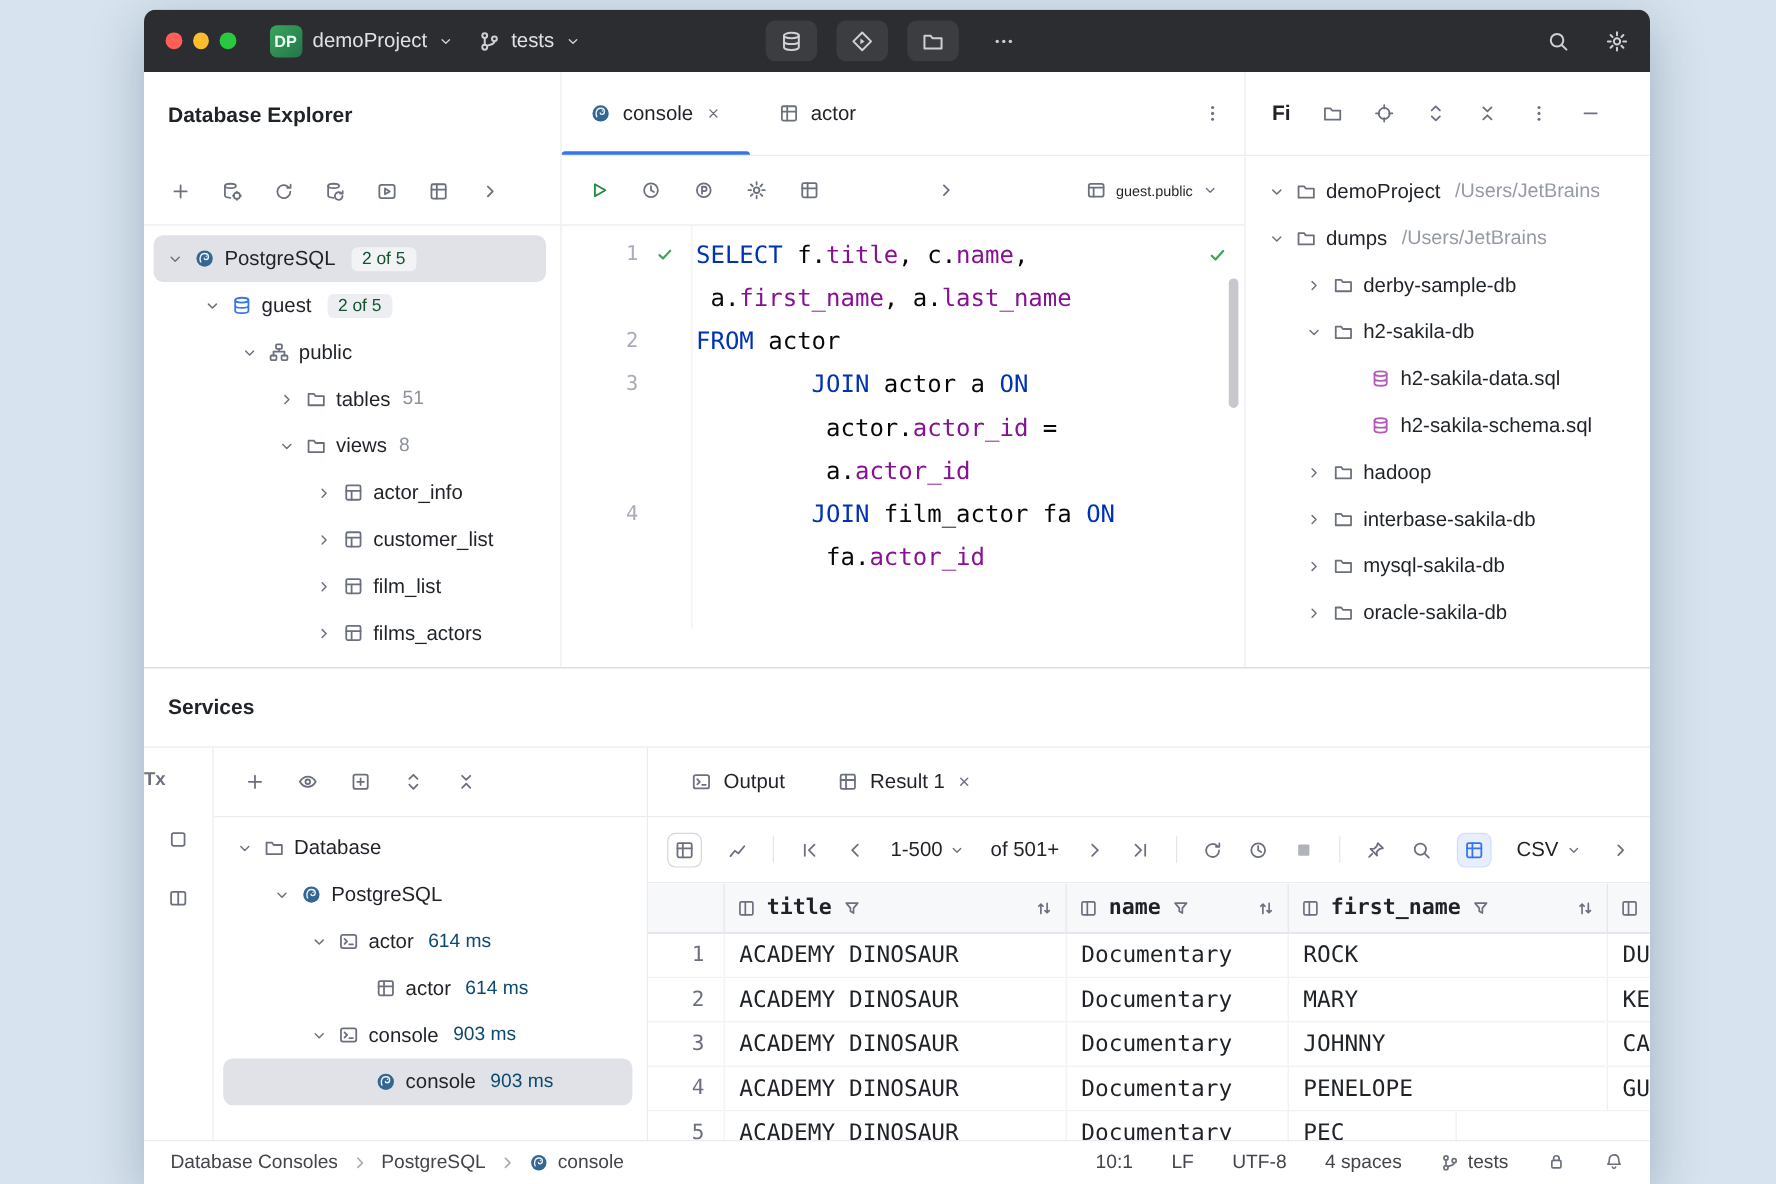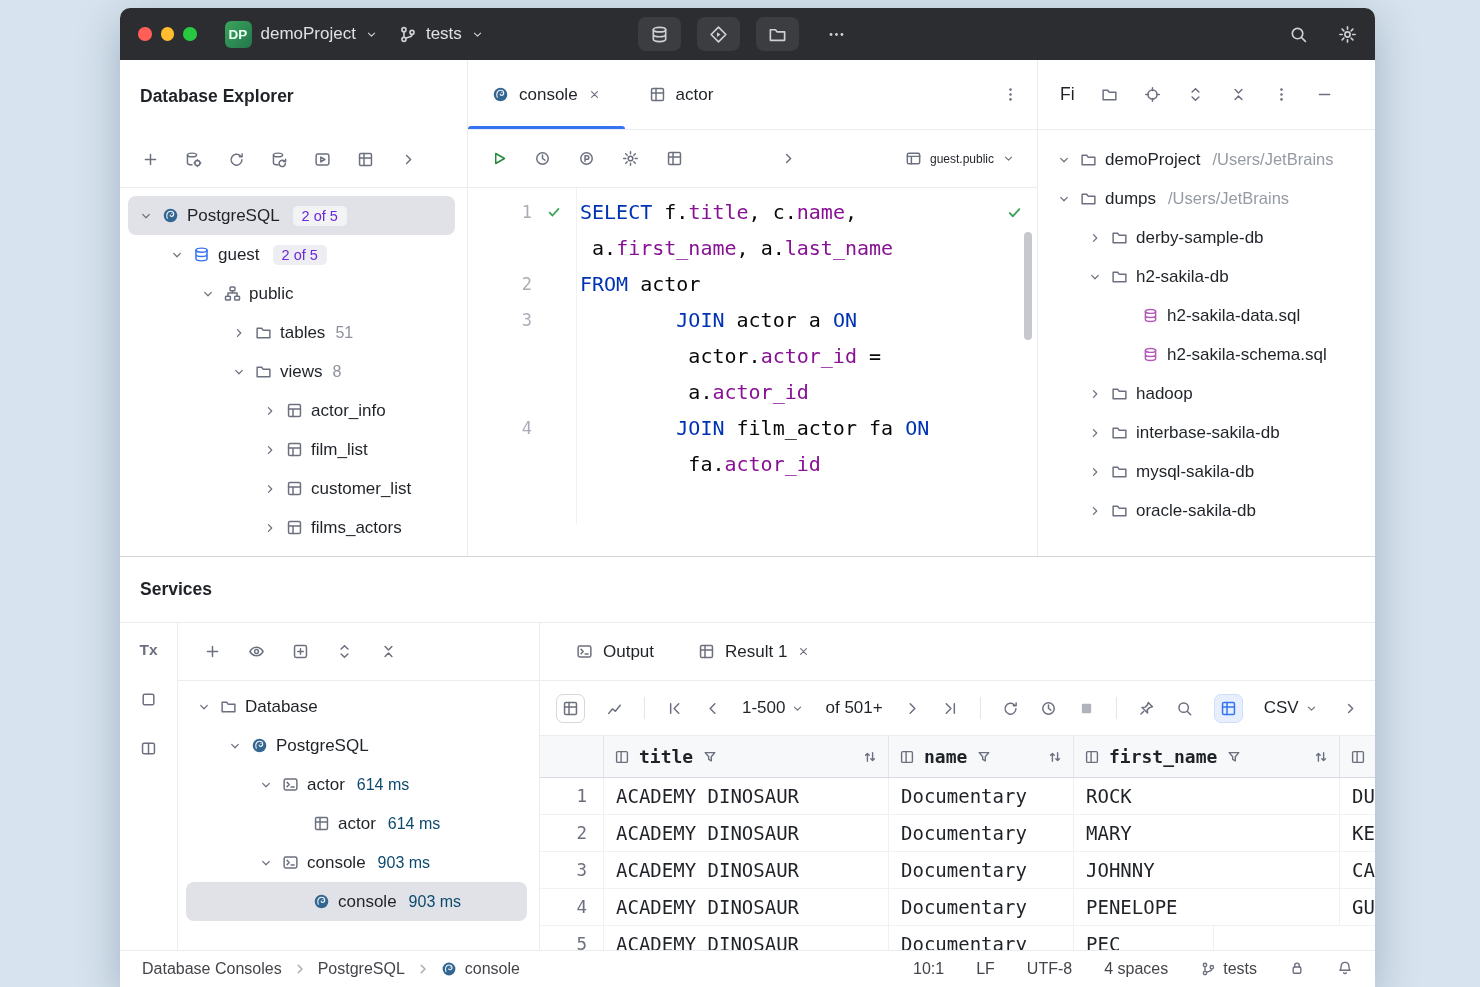--- a/index.html
+++ b/index.html
@@ -33,21 +33,21 @@
 .panel-title{height:72px;flex:none;display:flex;align-items:center;padding:0 20px;font-weight:700;font-size:17.5px}
 .panel-toolbar{height:56px;flex:none;display:flex;align-items:center;gap:26px;padding:0 22px;border-bottom:1px solid #ebecf0}
 .tree{flex:1;overflow:hidden;padding-top:8px}
 .files .tree{padding-top:10px}
 .trow{height:39px;display:flex;align-items:center;column-gap:7px;margin:0 12px 0 8px;white-space:nowrap;overflow:hidden;border-radius:8px}
 .trow.sel{background:#e0e2e7}
 .chev{width:16px;flex:none;display:flex;justify-content:center}
 .chev .ic{width:14px;height:14px}
 .ticon{width:19px;flex:none;display:flex;justify-content:center}
 .tlabel{font-size:17px}
-.tbadge{background:#eceef2;border-radius:5px;padding:2px 9px;font-size:14.5px;color:#6d28d9;margin-left:6px}
+.tbadge{background:#eceef2;border-radius:5px;padding:2px 9px;font-size:14.5px;color:#14532d;margin-left:6px}
 .trow.sel .tbadge{background:#f2f3f5}
 .tcount{color:#8e939b;margin-left:3px;font-size:16px}
 .ttime{color:#0c4a6e;margin-left:5px;font-size:16px}
 .tpath{color:#959aa3;margin-left:5px;font-size:16.5px;overflow:hidden}
 
 
 .editor{width:570px;flex:none;border-right:1px solid #ebecf0;display:flex;flex-direction:column;overflow:hidden}
 .ed-tabs{height:70px;flex:none;display:flex;align-items:stretch;border-bottom:1px solid #ebecf0}
 .etab{position:relative;display:flex;align-items:center;gap:10px;padding:0 24px;font-size:17px}
 .etab .under{position:absolute;left:0;right:0;bottom:0;height:3px;background:#3574f0;border-radius:3px 3px 0 0}
@@ -67,26 +67,26 @@
 .ctext{white-space:pre;font-size:20px;padding-left:4px}
 .tk-kw{color:#0033b3}
 .tk-id{color:#871094}
 .tk-pl{color:#08080a}
 .ed-inspect{position:absolute;top:16px;right:14px}
 .ed-scroll{position:absolute;top:44px;right:5px;width:8px;height:108px;border-radius:4px;background:rgba(120,125,135,.42)}
 
 
 .files{flex:1;display:flex;flex-direction:column;overflow:hidden;min-width:0}
 .files-header{height:70px;flex:none;display:flex;align-items:center;gap:26px;padding:0 22px;border-bottom:1px solid #ebecf0;overflow:hidden}
-.files-title{font-weight:400;font-size:17.5px;margin-right:0}
+.files-title{font-weight:700;font-size:17.5px;margin-right:0}
 
 
 .services-bar{height:66px;flex:none;display:flex;align-items:center;padding:0 20px;font-weight:700;font-size:17.5px;border-bottom:1px solid #ebecf0}
 .main-bottom{flex:1;display:flex;overflow:hidden;min-height:0}
-.svc-strip{width:58px;flex:none;border-right:1px solid #ebecf0;display:flex;flex-direction:column;align-items:center;padding-top:18px;gap:32px}
+.svc-strip{width:58px;flex:none;border-right:1px solid #ebecf0;display:flex;flex-direction:column;padding-top:18px;gap:32px}
 .tx{color:#6c707e;font-size:15.5px;font-weight:600}
 .svc-panel{width:362px;flex:none;border-right:1px solid #ebecf0;display:flex;flex-direction:column;overflow:hidden}
 .svc-toolbar{height:58px;flex:none;display:flex;align-items:center;gap:27px;padding:0 26px;border-bottom:1px solid #ebecf0}
 .svc-panel .tree{padding-top:6px}
 
 
 .results{flex:1;min-width:0;display:flex;flex-direction:column;overflow:hidden}
 .res-tabs{height:58px;flex:none;display:flex;align-items:stretch;border-bottom:1px solid #ebecf0;padding-left:14px}
 .rtab{position:relative;display:flex;align-items:center;gap:10px;padding:0 22px;font-size:17px}
 .res-toolbar{height:55px;flex:none;display:flex;align-items:center;gap:21px;padding:0 16px;border-bottom:1px solid #ebecf0;overflow:hidden}
@@ -350,35 +350,35 @@
               <svg class="ic " viewBox="0 0 16 16">
                 <path d="M6.2 4.2 10 8l-3.8 3.8"></path>
               </svg>
             </span>
             <span class="ticon">
               <svg class="ic " viewBox="0 0 16 16">
                 <rect x="2.4" y="2.4" width="11.2" height="11.2" rx="1.2"></rect>
                 <path d="M2.4 6.6h11.2M6.6 6.6v7"></path>
               </svg>
             </span>
-            <span class="tlabel">film_list</span>
+            <span class="tlabel">customer_list</span>
           </div>
           <div class="trow" style="padding-left:134px">
             <span class="chev">
               <svg class="ic " viewBox="0 0 16 16">
                 <path d="M6.2 4.2 10 8l-3.8 3.8"></path>
               </svg>
             </span>
             <span class="ticon">
               <svg class="ic " viewBox="0 0 16 16">
                 <rect x="2.4" y="2.4" width="11.2" height="11.2" rx="1.2"></rect>
                 <path d="M2.4 6.6h11.2M6.6 6.6v7"></path>
               </svg>
             </span>
-            <span class="tlabel">customer_list</span>
+            <span class="tlabel">film_list</span>
           </div>
           <div class="trow" style="padding-left:134px">
             <span class="chev">
               <svg class="ic " viewBox="0 0 16 16">
                 <path d="M6.2 4.2 10 8l-3.8 3.8"></path>
               </svg>
             </span>
             <span class="ticon">
               <svg class="ic " viewBox="0 0 16 16">
                 <rect x="2.4" y="2.4" width="11.2" height="11.2" rx="1.2"></rect>

